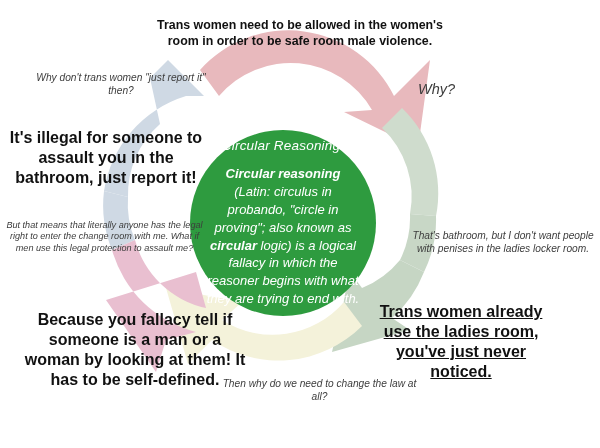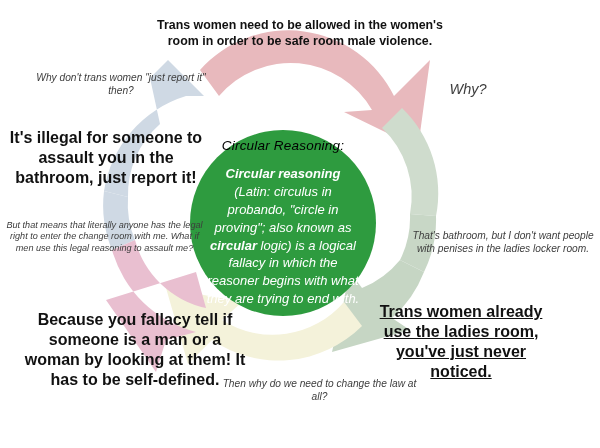--- a/index.html
+++ b/index.html
@@ -33,21 +33,21 @@
     background: #2e9b3f;
     display: flex;
     flex-direction: column;
     align-items: center;
     justify-content: center;
     box-sizing: border-box;
     padding: 14px 16px;
     text-align: center;
   }
   .center-title {
-    color: #000000;
+    color: #ffffff;
     font-style: italic;
     font-size: 13.5px;
     font-weight: 400;
     letter-spacing: 0.2px;
     margin-bottom: 12px;
   }
   .center-body {
     color: #ffffff;
     font-style: italic;
     font-size: 13px;
@@ -69,21 +69,21 @@
     color: #111111;
   }
   .lbl.ital {
     font-style: italic;
     font-weight: 400;
     font-size: 10.2px;
     color: #3d3d3d;
   }
   
   #label-top        { left: 150px; top: 18px;  width: 300px; font-size: 12.4px; }
-  #label-why        { left: 418px; top: 80px;  width: 100px; font-size: 14.5px; text-align: center; }
+  #label-why        { left: 418px; top: 80px;  width: 100px; font-size: 14.5px; text-align: left; }
   #label-left-q     { left: 28px;  top: 72px;  width: 186px; }
   #label-left-a     { left: 8px;   top: 128px; width: 196px; }
   #label-left-note  { left: 2px;   top: 220px; width: 205px; font-size: 9.1px; }
   #label-bottomleft { left: 22px;  top: 310px; width: 226px; }
   #label-bottom     { left: 222px; top: 378px; width: 195px; }
   #label-bottomright{ left: 372px; top: 302px; width: 178px; text-decoration: underline; }
   #label-right-mid  { left: 412px; top: 230px; width: 182px; }
   #label-right-top  { left: 422px; top: 138px; width: 170px; }
 </style>
 </head>
@@ -135,19 +135,19 @@
     <div class="center-title">Circular Reasoning:</div>
     <div class="center-body">
       <b>Circular reasoning</b><span> (Latin: circulus in probando, "circle in proving"; also known as </span><b>circular</b><span> logic) is a logical fallacy in which the reasoner begins with what they are trying to end with.</span>
     </div>
   </div>
 
   <div class="lbl bold" id="label-top">Trans women need to be allowed in the women's room in order to be safe room male violence.</div>
   <div class="lbl ital" id="label-why">Why?</div>
   <div class="lbl ital" id="label-left-q">Why don't trans women "just report it" then?</div>
   <div class="lbl bold" id="label-left-a">It's illegal for someone to assault you in the bathroom, just report it!</div>
-  <div class="lbl ital" id="label-left-note">But that means that literally anyone has the legal right to enter the change room with me. What if men use this legal reasoning to assault me?</div>
+  <div class="lbl ital" id="label-left-note">But that means that literally anyone has the legal right to enter the change room with me. What if men use this legal protection to assault me?</div>
   <div class="lbl bold" id="label-bottomleft">Because you fallacy tell if someone is a man or a woman by looking at them! It has to be self-defined.</div>
   <div class="lbl ital" id="label-bottom">Then why do we need to change the law at all?</div>
   <div class="lbl bold" id="label-bottomright">Trans women already use the ladies room, you've just never noticed.</div>
   <div class="lbl ital" id="label-right-mid">That's bathroom, but I don't want people with penises in the ladies locker room.</div>
 
 </div>
 
 </body></html>

